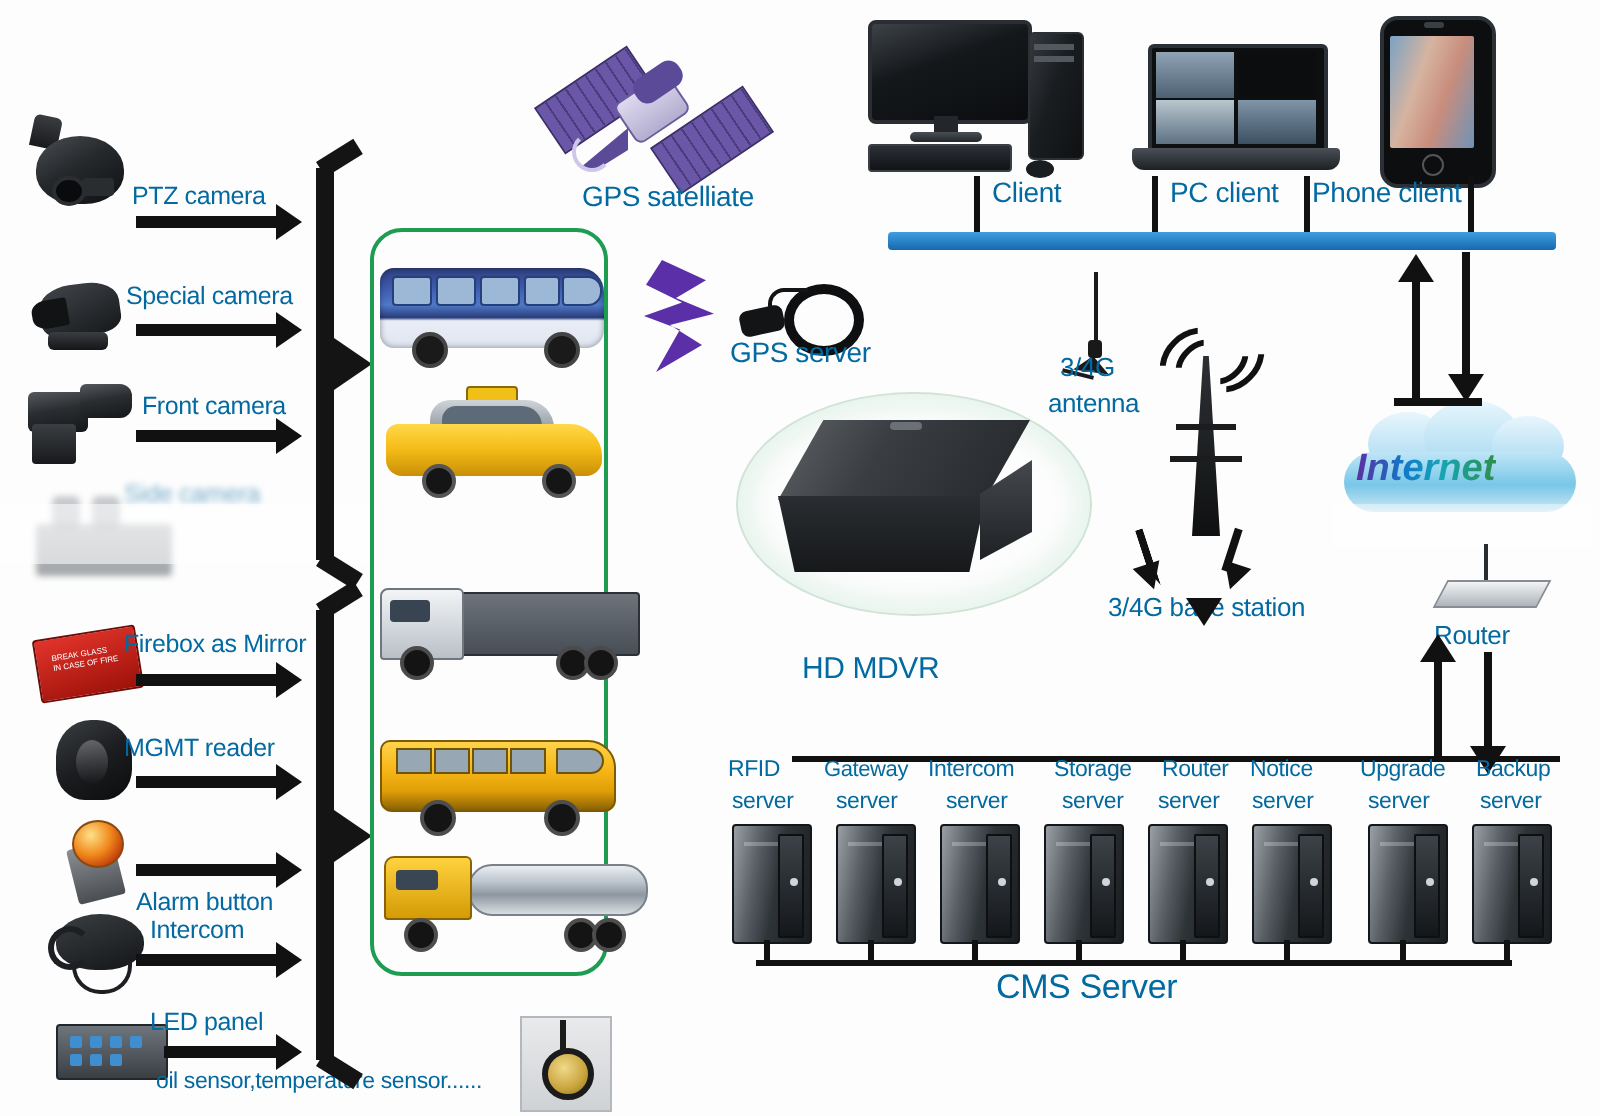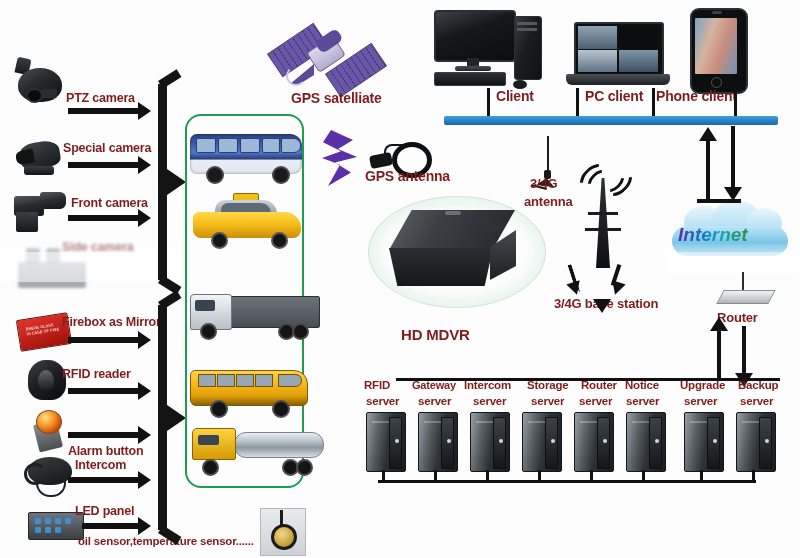--- a/index.html
+++ b/index.html
@@ -1,19 +1,19 @@
 <!DOCTYPE html>
 <html><head>
 <meta charset="utf-8">
 <style>
   html,body{margin:0;padding:0;background:#fff;}
   body{width:800px;height:558px;position:relative;overflow:hidden;
        font-family:"Liberation Sans", sans-serif;color:#000;}
   .stage{position:absolute;left:0;top:0;width:800px;height:558px;background:#fdfdfd;}
-  .lbl{position:absolute;font-weight:bold;font-size:12.5px;color:#7f1d1d;white-space:nowrap;letter-spacing:-0.2px;}
+  .lbl{position:absolute;font-weight:normal;font-size:12.5px;color:#0369a1;white-space:nowrap;letter-spacing:-0.2px;}
   .lbl.sm{font-size:11.5px;}
   .dev{position:absolute;}
   
   .harrow{position:absolute;height:6px;background:#111;}
   .harrow:after{content:"";position:absolute;right:-11px;top:-6px;
       border-top:9px solid transparent;border-bottom:9px solid transparent;border-left:13px solid #111;}
   
   .bracket{position:absolute;width:9px;background:#141414;}
   .bracket .tip{position:absolute;left:9px;top:50%;margin-top:-13px;
       width:0;height:0;border-top:13px solid transparent;border-bottom:13px solid transparent;border-left:19px solid #141414;}
@@ -191,21 +191,21 @@
     <div class="firebox" style="left:0px;top:4px;width:50px;height:30px;"></div>
     <div class="fb-text" style="left:8px;top:12px;">BREAK GLASS<br>IN CASE OF FIRE</div>
   </div>
   <div class="lbl" style="left:62px;top:315px;">Firebox as Mirror</div>
   <div class="harrow" style="left:68px;top:337px;width:72px;"></div>
 
   <div class="dev" style="left:26px;top:360px;width:44px;height:42px;">
     <div class="rfid" style="left:2px;top:0px;width:38px;height:40px;"></div>
     <div style="position:absolute;left:12px;top:10px;width:16px;height:22px;background:linear-gradient(180deg,rgba(255,255,255,.28),rgba(255,255,255,0));border-radius:50%;"></div>
   </div>
-  <div class="lbl" style="left:62px;top:367px;">RFID reader</div>
+  <div class="lbl" style="left:62px;top:367px;">MGMT reader</div>
   <div class="harrow" style="left:68px;top:388px;width:72px;"></div>
 
   <div class="dev" style="left:28px;top:408px;width:44px;height:42px;">
     <div class="alarmbase" style="left:8px;top:14px;width:24px;height:28px;"></div>
     <div class="alarmbtn" style="left:8px;top:2px;width:24px;height:22px;"></div>
   </div>
   <div class="lbl" style="left:68px;top:411px;margin-top:33px;">Alarm button</div>
   <div class="harrow" style="left:68px;top:432px;width:72px;"></div>
 
   <div class="dev" style="left:24px;top:455px;width:56px;height:42px;">
@@ -310,21 +310,21 @@
   <div class="lbl" style="left:280px;top:90px;font-size:14px;margin-left:11px;">GPS satelliate</div>
 
   <div style="position:absolute;left:318px;top:130px;width:50px;height:56px;
        background:#5b2fa8;clip-path:polygon(26% 0%,70% 18%,40% 34%,78% 48%,34% 58%,66% 76%,20% 100%,44% 62%,8% 50%,46% 38%,10% 22%);"></div>
 
   <div class="dev" style="left:370px;top:140px;width:60px;height:34px;">
     <div style="position:absolute;left:22px;top:2px;width:30px;height:26px;border:5px solid #0e0f10;border-radius:50%;"></div>
     <div style="position:absolute;left:0px;top:14px;width:22px;height:13px;background:#131416;border-radius:4px;transform:rotate(-12deg);"></div>
     <div style="position:absolute;left:14px;top:4px;width:18px;height:12px;border-top:2px solid #131416;border-left:2px solid #131416;border-radius:8px 0 0 0;"></div>
   </div>
-  <div class="lbl" style="left:365px;top:168px;font-size:14px;">GPS antenna</div>
+  <div class="lbl" style="left:365px;top:168px;font-size:14px;">GPS server</div>
 
   <div class="oval" style="left:368px;top:196px;width:176px;height:110px;"></div>
   <div class="dev" style="left:375px;top:210px;width:160px;height:84px;">
     <div class="mdvr-top" style="left:14px;top:0px;width:126px;height:40px;
         clip-path:polygon(18% 0%,100% 0%,82% 100%,0% 100%);"></div>
     <div class="mdvr-front" style="left:14px;top:38px;width:104px;height:38px;
         clip-path:polygon(0% 0%,100% 0%,92% 100%,8% 100%);"></div>
     <div class="mdvr-side" style="left:115px;top:20px;width:26px;height:50px;
         clip-path:polygon(0% 34%,100% 0%,100% 72%,0% 100%);"></div>
     <div style="position:absolute;left:70px;top:1px;width:16px;height:4px;background:#6b7076;border-radius:2px;"></div>
@@ -482,15 +482,16 @@
   <div class="tick" style="left:382px;top:470px;height:12px;"></div>
   <div class="tick" style="left:434px;top:470px;height:12px;"></div>
   <div class="tick" style="left:486px;top:470px;height:12px;"></div>
   <div class="tick" style="left:538px;top:470px;height:12px;"></div>
   <div class="tick" style="left:590px;top:470px;height:12px;"></div>
   <div class="tick" style="left:642px;top:470px;height:12px;"></div>
   <div class="tick" style="left:700px;top:470px;height:12px;"></div>
   <div class="tick" style="left:752px;top:470px;height:12px;"></div>
   <div class="hline" style="left:378px;top:480px;width:378px;height:3px;"></div>
 
+  <div class="lbl" style="left:498px;top:484px;font-size:17px;">CMS Server</div>
 
 
 </div>
 
 </body></html>

